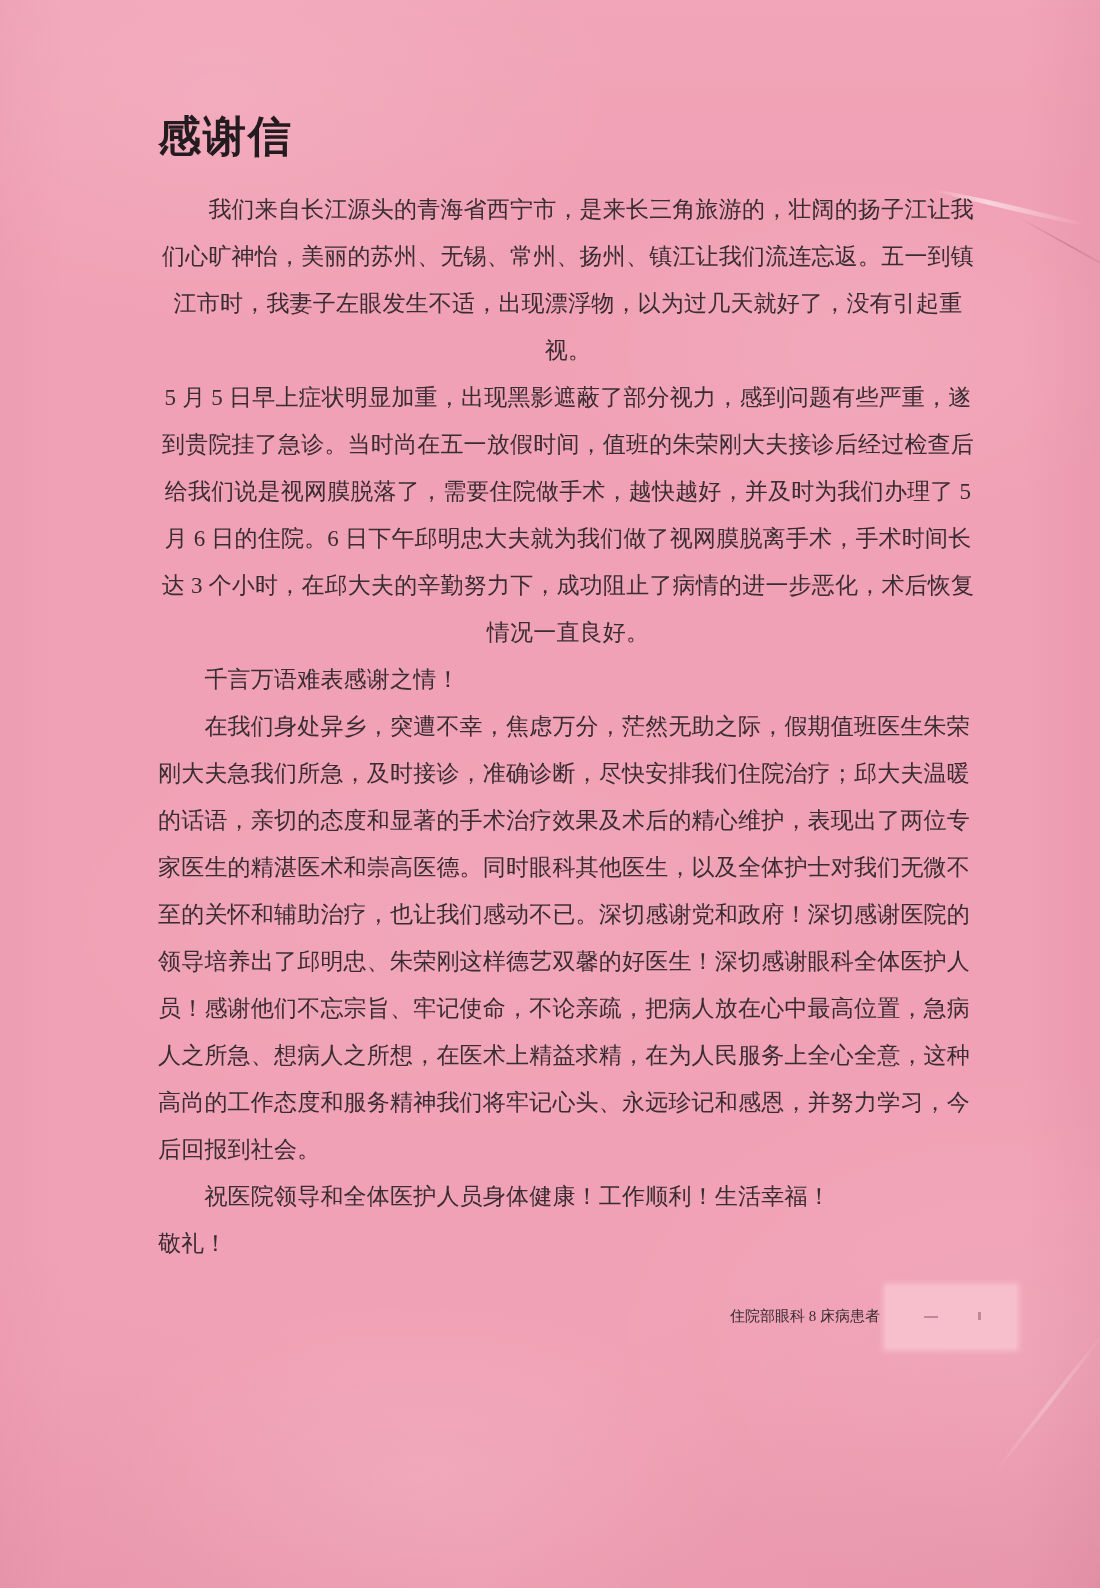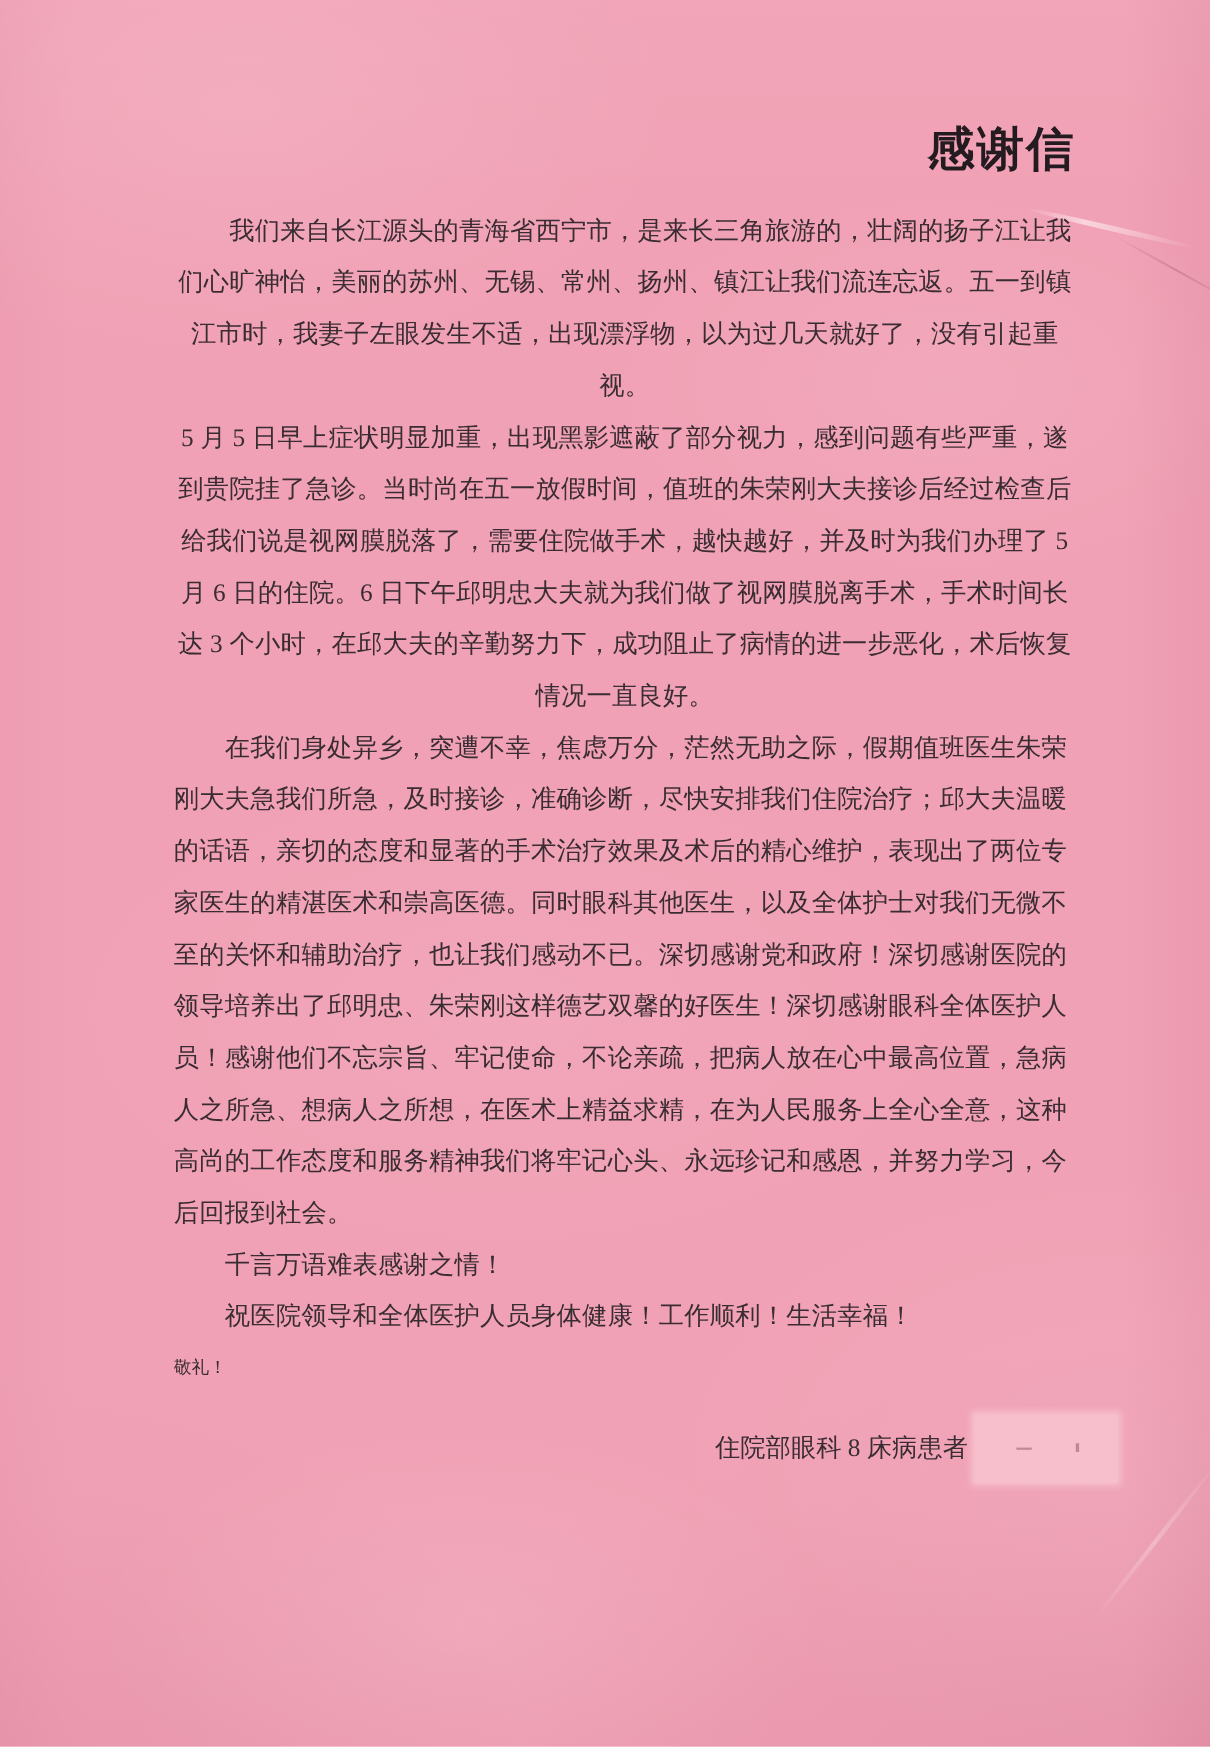--- a/index.html
+++ b/index.html
@@ -56,21 +56,21 @@
 
   .content {
     position: absolute;
     left: 158px; top: 0;
     width: 820px;
     color: var(--ink, #3a2c33);
   }
 
   .title {
     margin-top: 110px;
-    text-align: right;
+    text-align: left;
     font-family: "Liberation Sans", "DejaVu Sans", sans-serif;
     font-weight: 700;
     font-size: 43px;
     line-height: 52px;
     letter-spacing: 2px;
     color: var(--ink_heading, #241b20);
   }
 
   .salutation {
     margin-top: 30px;
@@ -83,30 +83,30 @@
 
   .body-para {
     font-size: 23px;
     line-height: 47px;
     white-space: pre-line;      
     letter-spacing: 0.2px;
   }
   .body-para.first { margin-top: 24px; text-align: center; }
 
   .closing {
-    font-size: 16px;
+    font-size: 23px;
     line-height: 47px;
   }
 
   .signature { margin-top: 26px; }
   .sig-line {
     display: flex;
     justify-content: flex-end;
     align-items: center;
-    font-size: 23px;
+    font-size: 15px;
     line-height: 47px;
     height: 47px;
   }
   .sig-line.date { display: block; text-align: right; }
 
   .redact {
     position: relative;
     display: inline-block;
     background: var(--redaction, #f6bfcb);
     box-shadow: 0 0 6px 3px rgba(248,197,209,0.8);
@@ -137,31 +137,31 @@
 
     <p class="body-para first">　　我们来自长江源头的青海省西宁市，是来长三角旅游的，壮阔的扬子江让我
 们心旷神怡，美丽的苏州、无锡、常州、扬州、镇江让我们流连忘返。五一到镇
 江市时，我妻子左眼发生不适，出现漂浮物，以为过几天就好了，没有引起重视。
 5 月 5 日早上症状明显加重，出现黑影遮蔽了部分视力，感到问题有些严重，遂
 到贵院挂了急诊。当时尚在五一放假时间，值班的朱荣刚大夫接诊后经过检查后
 给我们说是视网膜脱落了，需要住院做手术，越快越好，并及时为我们办理了 5
 月 6 日的住院。6 日下午邱明忠大夫就为我们做了视网膜脱离手术，手术时间长
 达 3 个小时，在邱大夫的辛勤努力下，成功阻止了病情的进一步恶化，术后恢复
 情况一直良好。</p>
+    <p class="body-para">　　千言万语难表感谢之情！</p>
     <p class="body-para">　　在我们身处异乡，突遭不幸，焦虑万分，茫然无助之际，假期值班医生朱荣
 刚大夫急我们所急，及时接诊，准确诊断，尽快安排我们住院治疗；邱大夫温暖
 的话语，亲切的态度和显著的手术治疗效果及术后的精心维护，表现出了两位专
 家医生的精湛医术和崇高医德。同时眼科其他医生，以及全体护士对我们无微不
 至的关怀和辅助治疗，也让我们感动不已。深切感谢党和政府！深切感谢医院的
 领导培养出了邱明忠、朱荣刚这样德艺双馨的好医生！深切感谢眼科全体医护人
 员！感谢他们不忘宗旨、牢记使命，不论亲疏，把病人放在心中最高位置，急病
 人之所急、想病人之所想，在医术上精益求精，在为人民服务上全心全意，这种
 高尚的工作态度和服务精神我们将牢记心头、永远珍记和感恩，并努力学习，今
 后回报到社会。</p>
-    <p class="body-para">　　千言万语难表感谢之情！</p>
     <p class="body-para">　　祝医院领导和全体医护人员身体健康！工作顺利！生活幸福！</p>
 
     <p class="closing">敬礼！</p>
 
     <div class="signature">
       <div class="sig-line">
         <span>住院部眼科 8 床病患者</span>
         <span class="redact r1">
           <i class="mark m1"></i>
           <i class="mark m2"></i>

